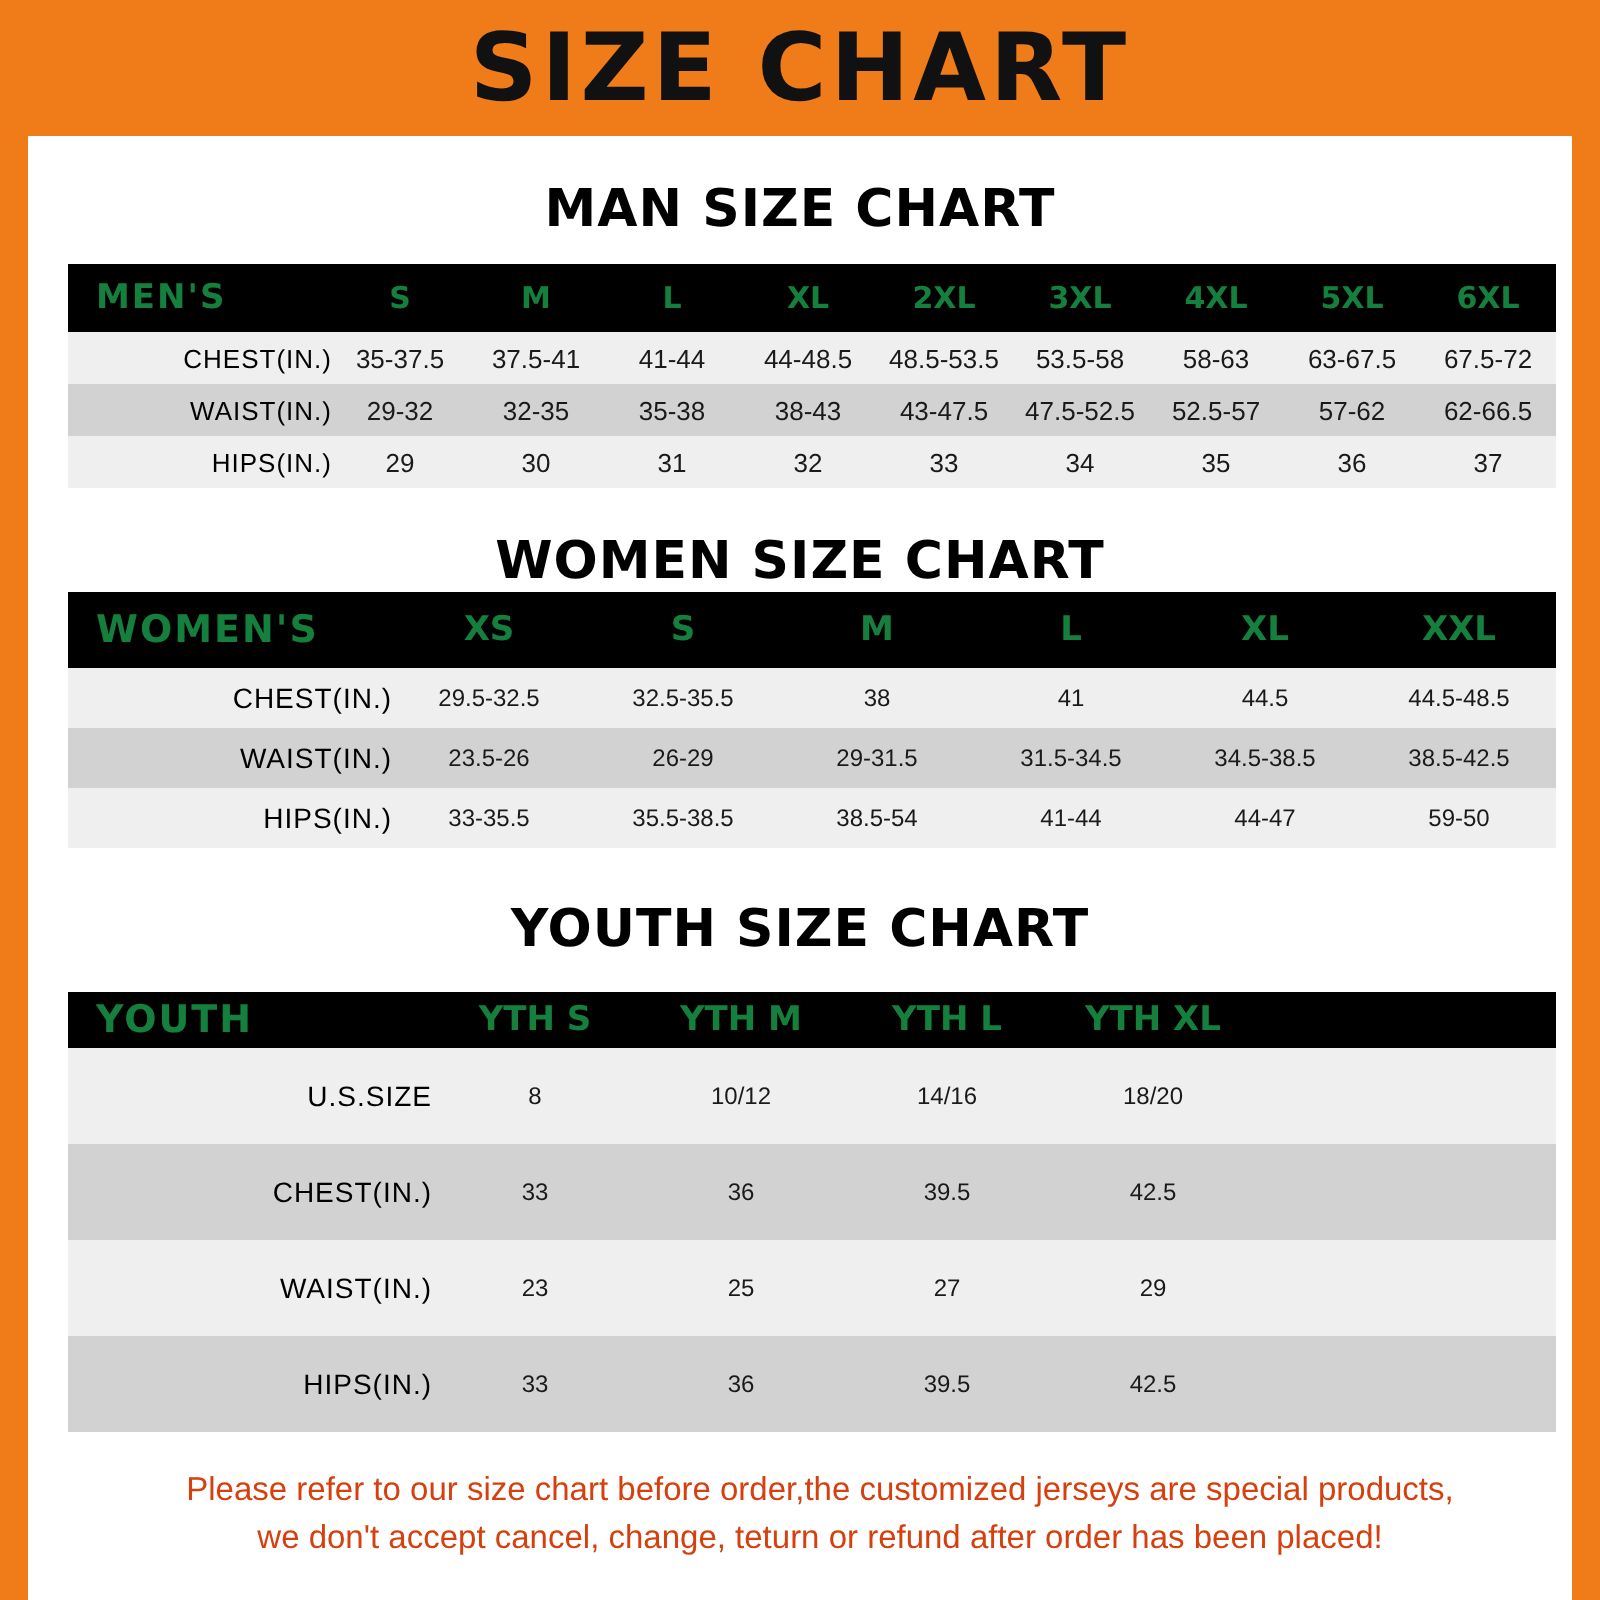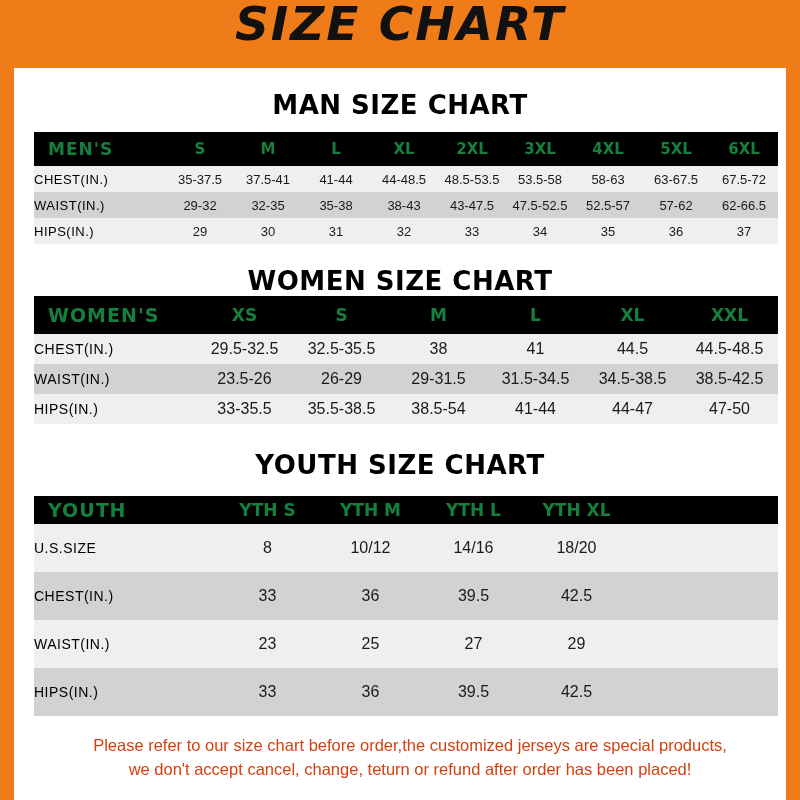--- a/index.html
+++ b/index.html
@@ -19,24 +19,23 @@
     height: 800px;
     background: #ffffff;
     box-sizing: border-box;
     border-left: 14px solid #ef7c19;
     border-right: 14px solid #ef7c19;
   }
   .banner {
     height: 68px;
     background: #ef7c19;
     display: flex;
-    align-items: flex-start;
+    align-items: center;
     justify-content: center;
     margin: 0 -14px;
-    font-style: italic;
   }
   .banner-title {
     font-family: "DejaVu Sans", sans-serif;
     font-weight: bold;
     font-size: 47px;
     letter-spacing: 2px;
     color: #111111;
     line-height: 1;
   }
   .content {
@@ -84,29 +83,29 @@
   .women-table .hdr-row th.firstcol,
   .youth-table .hdr-row th.firstcol { font-size: 19px; }
 
   tbody td {
     text-align: center;
     font-family: "Liberation Sans", sans-serif;
     font-size: 13px;
     color: #1a1a1a;
   }
   tbody td.firstcol {
-    text-align: left;
+    text-align: right;
     font-size: 13px;
     letter-spacing: 0.5px;
     color: #000000;
   }
   .men-table tbody tr { height: 26px; }
   .women-table tbody tr { height: 30px; }
   .youth-table tbody tr { height: 48px; }
-  .women-table tbody td, .youth-table tbody td { font-size: 16px; }
+  .women-table tbody td, .youth-table tbody td { font-size: 12px; }
   .women-table tbody td.firstcol, .youth-table tbody td.firstcol { font-size: 14px; }
 
   tbody tr.light { background: #efefef; }
   tbody tr.dark  { background: #d2d2d2; }
 
   .footnote {
     margin: 18px auto 0;
     width: 752px;
     text-align: center;
     color: #d6400f;
@@ -217,21 +216,21 @@
           <td>34.5-38.5</td>
           <td>38.5-42.5</td>
         </tr>
         <tr class="light">
           <td class="firstcol">HIPS(IN.)</td>
           <td>33-35.5</td>
           <td>35.5-38.5</td>
           <td>38.5-54</td>
           <td>41-44</td>
           <td>44-47</td>
-          <td>47-50</td>
+          <td>59-50</td>
         </tr>
       </tbody>
     </table>
 
     <div class="section-title t-youth">YOUTH SIZE CHART</div>
 
     <table class="youth-table">
       <thead>
         <tr class="hdr-row">
           <th class="firstcol" style="width:168px">YOUTH</th>

